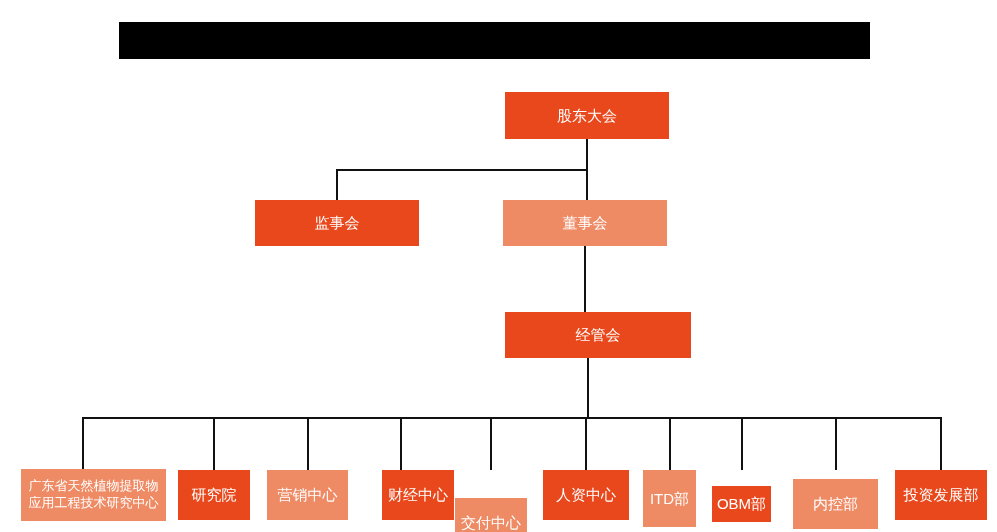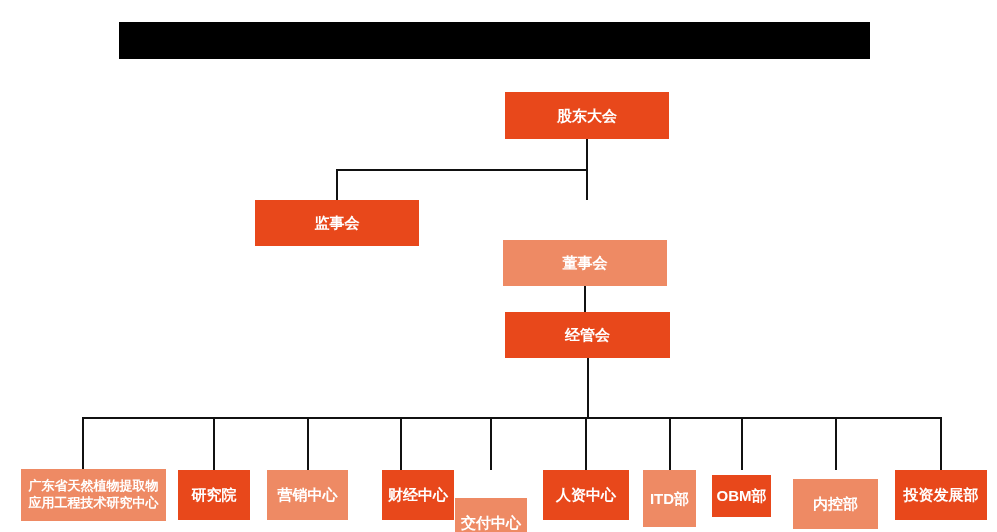--- a/index.html
+++ b/index.html
@@ -20,21 +20,21 @@
     width: 751px; height: 37px;
     background: #000000;
   }
   .org-node {
     position: absolute;
     display: flex;
     align-items: center;
     justify-content: center;
     text-align: center;
     color: #ffffff;
-    font-weight: bold;
+    font-weight: normal;
     font-size: 15px;
     line-height: 1.3;
     padding: 2px 4px;
   }
   .org-node.primary   { background: #e8481b; }
   .org-node.secondary { background: #ee8a64; }
   .org-node.small-text { font-size: 13px; }
   .connector {
     position: absolute;
     background: #111111;
@@ -63,24 +63,24 @@
       <div class="connector" style="left: 834.5px; top: 417px; width: 2px; height: 53px;"></div>
       <div class="connector" style="left: 940px; top: 417px; width: 2px; height: 53px;"></div>
     </div>
   <div id="nodes-layer">
       <div class="org-node primary" style="left: 505px; top: 92px; width: 164px; height: 47px;">
         <span>股东大会</span>
       </div>
       <div class="org-node primary" style="left: 255px; top: 200px; width: 164px; height: 46px;">
         <span>监事会</span>
       </div>
-      <div class="org-node secondary" style="left: 503px; top: 200px; width: 164px; height: 46px; margin-top: 40px;">
+      <div class="org-node secondary" style="left: 503px; top: 200px; width: 164px; height: 46px;">
         <span>董事会</span>
       </div>
-      <div class="org-node primary" style="left: 505px; top: 312px; width: 165px; height: 46px;">
+      <div class="org-node primary" style="left: 505px; top: 312px; width: 186px; height: 46px;">
         <span>经管会</span>
       </div>
       <div class="org-node secondary small-text" style="left: 21px; top: 469px; width: 145px; height: 52px;">
         <span>广东省天然植物提取物应用工程技术研究中心</span>
       </div>
       <div class="org-node primary" style="left: 178px; top: 470px; width: 72px; height: 50px;">
         <span>研究院</span>
       </div>
       <div class="org-node secondary" style="left: 267px; top: 470px; width: 81px; height: 50px;">
         <span>营销中心</span>
@@ -90,21 +90,21 @@
       </div>
       <div class="org-node secondary" style="left: 455px; top: 498px; width: 72px; height: 50px;">
         <span>交付中心</span>
       </div>
       <div class="org-node primary" style="left: 543px; top: 470px; width: 86px; height: 50px;">
         <span>人资中心</span>
       </div>
       <div class="org-node secondary" style="left: 643px; top: 470px; width: 53px; height: 57px;">
         <span>ITD部</span>
       </div>
-      <div class="org-node primary" style="left: 712px; top: 475px; width: 59px; height: 42px; text-align: right;">
+      <div class="org-node primary" style="left: 712px; top: 486px; width: 59px; height: 36px; text-align: right;">
         <span>OBM部</span>
       </div>
       <div class="org-node secondary" style="left: 793px; top: 470px; width: 85px; height: 50px; margin-top: 9px;">
         <span>内控部</span>
       </div>
       <div class="org-node primary" style="left: 895px; top: 470px; width: 92px; height: 50px;">
         <span>投资发展部</span>
       </div>
     </div>
 </div>

